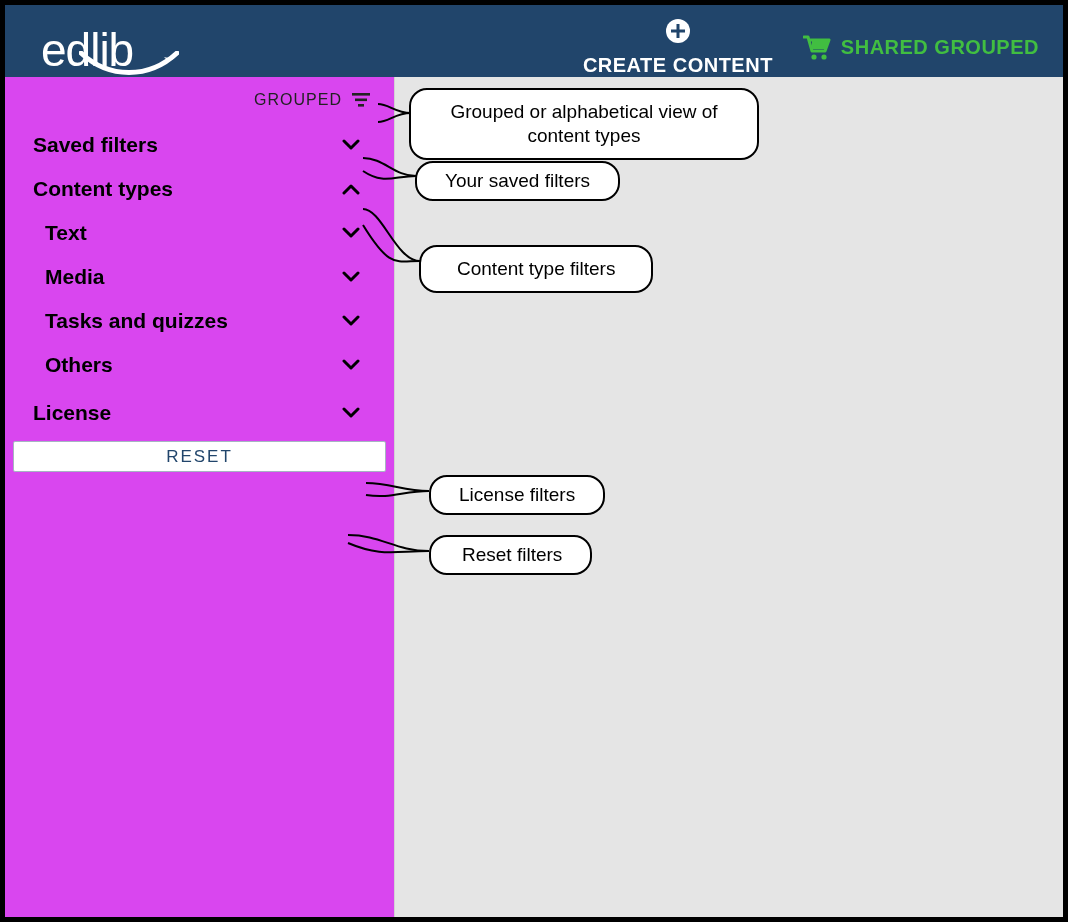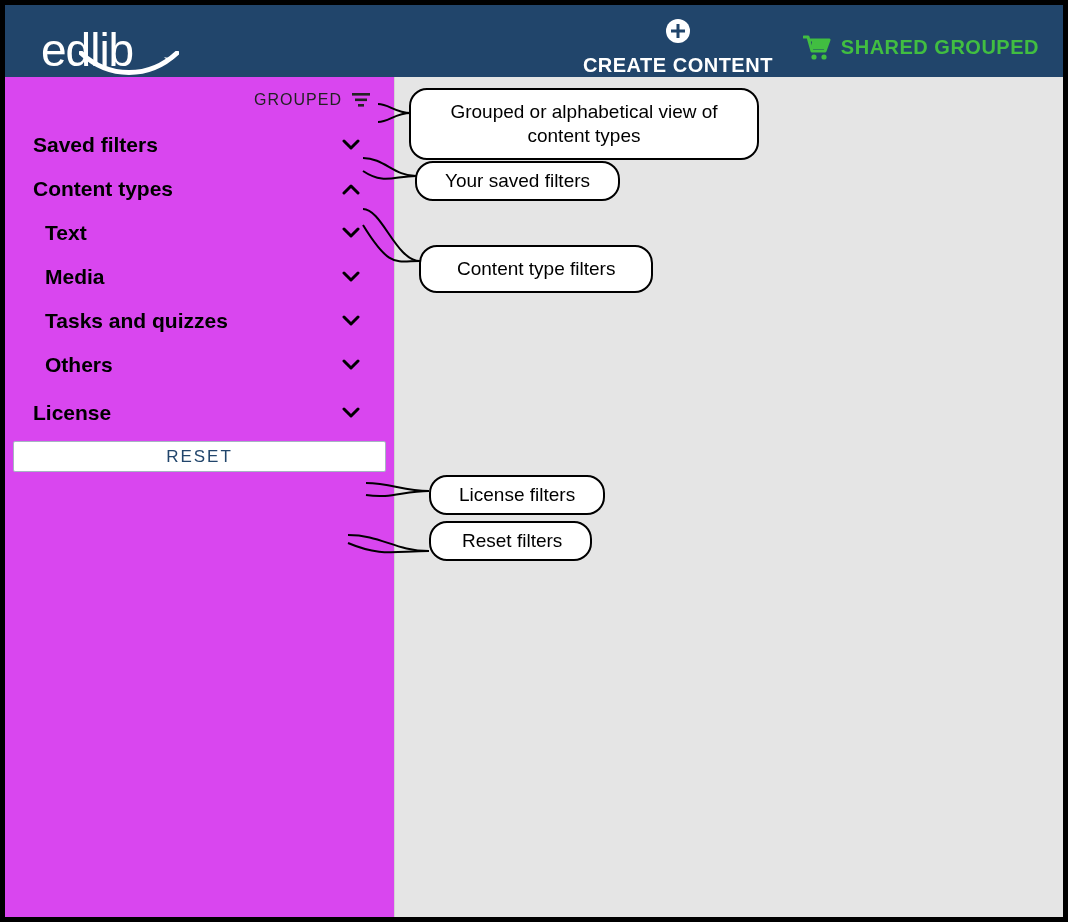--- a/index.html
+++ b/index.html
@@ -274,21 +274,21 @@
   </svg>
 
   <div class="callout short" style="left:424px; top:470px;">
     <span>License filters</span>
   </div>
   <svg class="pointer" style="left:358px; top:476px;" width="70" height="22">
     <path d="M66 10 C 40 10, 28 2, 3 2" stroke="#000" stroke-width="2" fill="none"></path>
     <path d="M66 10 C 40 10, 28 18, 3 14" stroke="#000" stroke-width="2" fill="none"></path>
   </svg>
 
-  <div class="callout short" style="left:424px; top:516px;padding-left:31px;">
+  <div class="callout short" style="left:424px; top:530px;padding-left:31px;">
     <span>Reset filters</span>
   </div>
   <svg class="pointer" style="left:340px; top:528px;" width="88" height="26">
     <path d="M84 18 C 50 18, 36 2, 3 2" stroke="#000" stroke-width="2" fill="none"></path>
     <path d="M84 18 C 50 18, 36 24, 3 10" stroke="#000" stroke-width="2" fill="none"></path>
   </svg>
 
 </div>
 
 </body></html>

